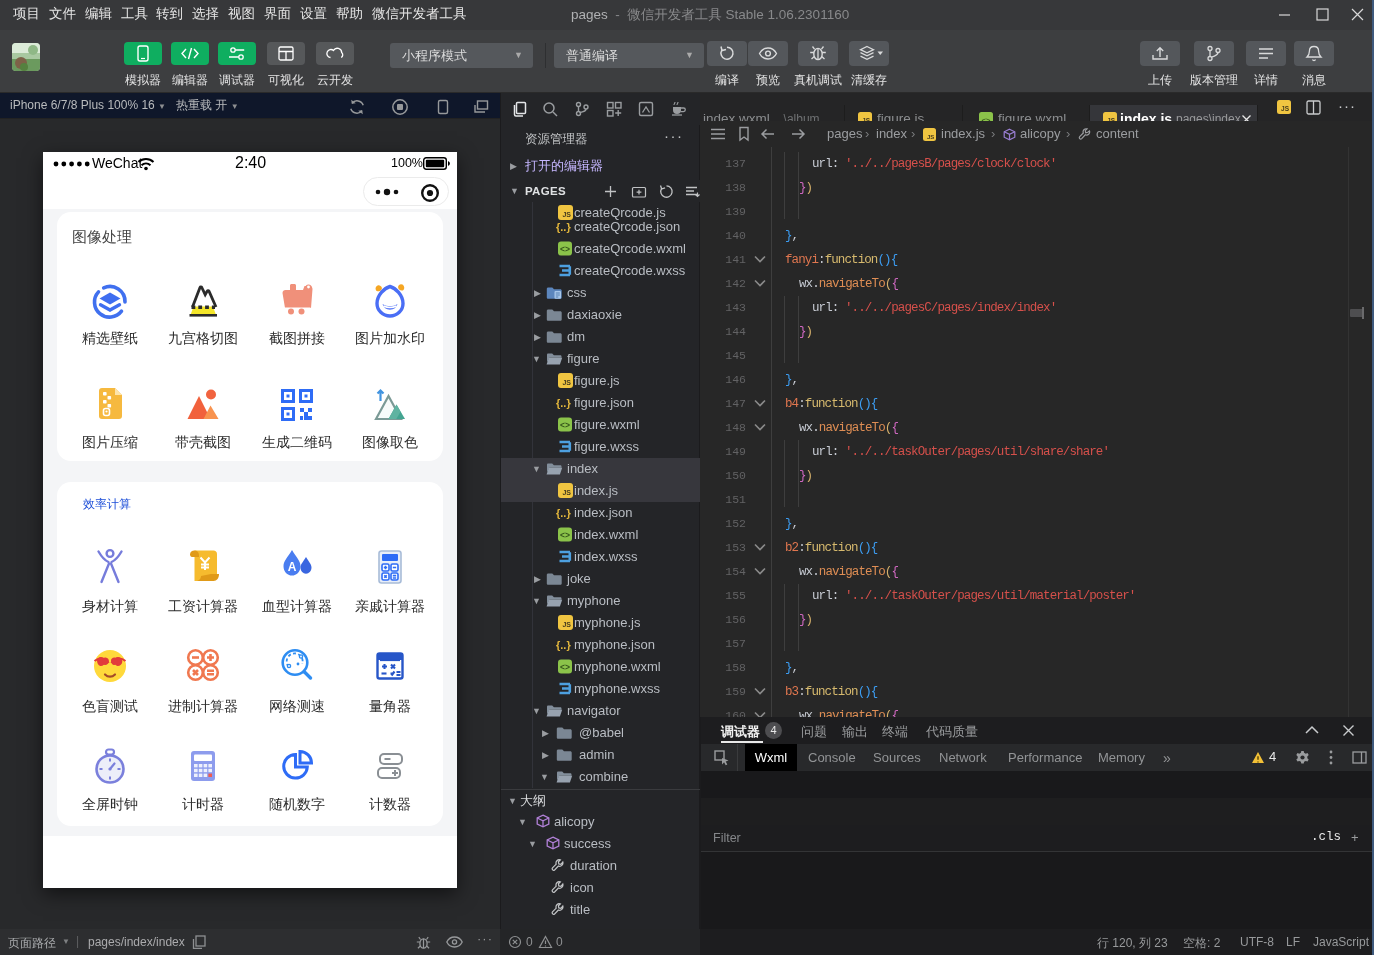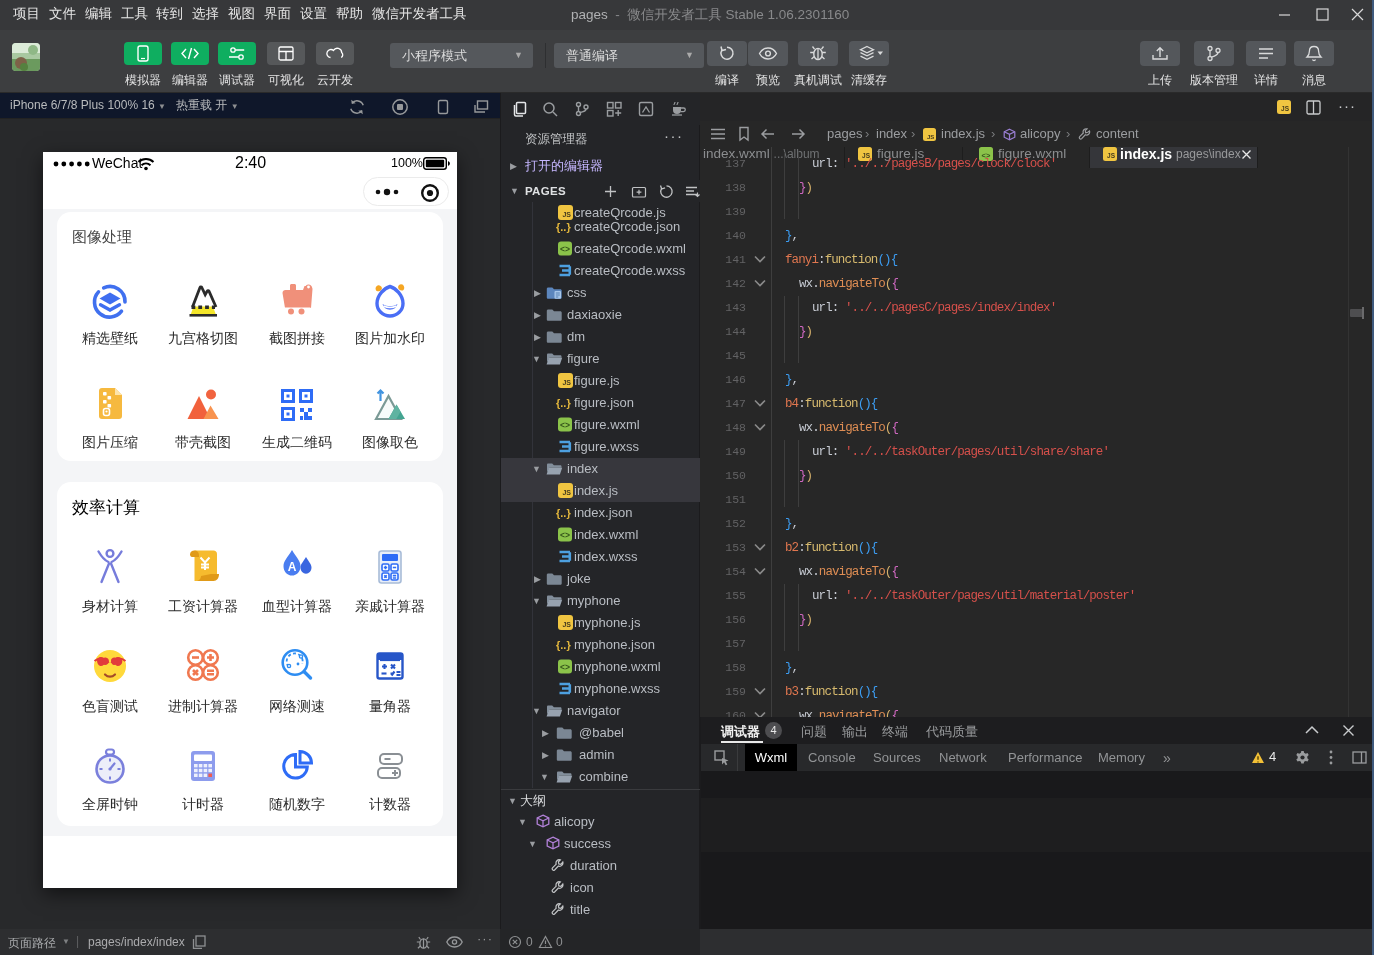--- a/index.html
+++ b/index.html
@@ -51,21 +51,21 @@
   .ijs,.iwxml { width:15px; height:15px; }
   .ijson { width:19px; height:15px; }
   .iwxss { width:16px; height:15px; }
   .ifol,.ifolo { width:17px; height:14px; top:4px; }
   .icube { width:14px; height:14px; }
   .iwr { width:13px; height:13px; top:4px; }
   
   #editor { left:700px; top:93px; width:674px; height:624px; background:#272727; }
   #tabs { position:absolute; left:0; top:0; width:674px; height:28px; background:#252526; }
   .tab { position:absolute; top:12px; height:28px; line-height:28px; font-size:13.5px;
-    color:#8b8d8f; white-space:nowrap; border-right:1px solid #1d1d1d;margin-top:35px; }
+    color:#8b8d8f; white-space:nowrap; border-right:1px solid #1d1d1d; }
   #bcrumb { position:absolute; left:0; top:28px; width:674px; height:26px;
     line-height:26px; color:#9b9da0; font-size:13px; background:#272727; }
   #code { position:absolute; left:0; top:54px; width:674px; height:570px;
     font-family:"Liberation Mono", monospace; font-size:12.5px; overflow:hidden; }
   .cl { letter-spacing:-0.9px; }
   .cl { position:absolute; left:0; height:24px; line-height:24px; white-space:pre; }
   .num { position:absolute; width:46px; text-align:right; color:#626264;
     height:24px; line-height:24px; font-size:11.5px; }
   .fold { position:absolute; color:#8a8a8a; font-size:10px; height:24px; line-height:24px; }
   .gl { position:absolute; width:1px; background:#3e3e3e; }
@@ -300,21 +300,21 @@
         </div>
       </div>
 
       <div style="position:absolute;left:0;top:57px;width:414px;height:627px;background:#f4f5f7"></div>
 
       <div style="position:absolute;left:14px;top:60px;width:386px;height:249px;background:#fff;border-radius:14px">
         <div style="position:absolute;left:15px;top:16px;font-size:15px;color:#424242">图像处理</div>
       </div>
 
       <div style="position:absolute;left:14px;top:330px;width:386px;height:344px;background:#fff;border-radius:14px">
-        <div style="position:absolute;left:15px;top:14px;font-size:17px;color:#000000">效率计算</div>
+        <div style="position:absolute;left:26px;top:14px;font-size:12px;color:#1d4ed8">效率计算</div>
       </div>
       <div id="grid1">
 
         <svg class="gi" style="left:45px;top:127px" width="44" height="44" viewBox="0 0 44 44">
           <g stroke="#4070ef" stroke-width="3.6" fill="none" stroke-linecap="round">
             <path d="M15.7 8.9 A15 15 0 0 1 37 23"></path>
             <path d="M10.5 12.9 A15 15 0 1 0 33.5 32.1"></path>
           </g>
           <path d="M22 13.5l10.5 6-10.5 6-10.5-6z" fill="#3f6ef0"></path>
           <path d="M12.5 25.8L22 31l9.5-5.2" fill="none" stroke="#3f6ef0" stroke-width="3.4" stroke-linecap="round"></path>
@@ -1054,20 +1054,25 @@
         </svg>
       <svg style="position:absolute;left:651px;top:7px" width="15" height="13">
           <rect x="1" y="1" width="13" height="11" fill="none" stroke="#9a9c9e" stroke-width="1.3"></rect>
           <path d="M9.5 1v11" stroke="#9a9c9e" stroke-width="1.3"></path>
         </svg>
     </div>
 
     <div style="position:absolute;left:0;top:54px;width:674px;height:27px;background:#19191b"></div>
 
 
+    <div style="position:absolute;left:0;top:108px;width:674px;height:27px;background:#1d1d1f;border-bottom:1px solid #333436">
+      <span style="position:absolute;left:12px;top:6px;font-size:12.5px;color:#85878a">Filter</span>
+      <span style="position:absolute;left:610px;top:5px;font-size:12.5px;color:#e8e8e8;font-family:'Liberation Mono',monospace">.cls</span>
+      <span style="position:absolute;left:650px;top:5px;font-size:13px;color:#9a9c9e">+</span>
+    </div>
 
     <div style="position:absolute;left:0;top:135px;width:674px;height:77px;background:#19191b"></div>
   </div>
 
   <div class="abs" id="statusbar">
     <div style="position:absolute;left:0;top:0;width:500px;height:26px;background:#2d2e30">
       <span style="position:absolute;left:8px;top:6px;color:#a9abad">页面路径</span>
       <span style="position:absolute;left:62px;top:6px;color:#7e8082;font-size:8px;line-height:14px">▼</span>
       <span style="position:absolute;left:76px;top:5px;color:#5e6062">|</span>
       <span style="position:absolute;left:88px;top:6px;color:#ababad">pages/index/index</span>
@@ -1090,15 +1095,22 @@
           <circle cx="7" cy="7" r="5.5" fill="none" stroke="#8e9092" stroke-width="1.2"></circle>
           <path d="M4.8 4.8l4.4 4.4M9.2 4.8L4.8 9.2" stroke="#8e9092" stroke-width="1.2"></path>
         </svg>
       <span style="position:absolute;left:26px;top:6px;color:#8e9092">0</span>
       <svg style="position:absolute;left:38px;top:6px" width="15" height="14">
           <path d="M7.5 1.5l6 11h-12z" fill="none" stroke="#8e9092" stroke-width="1.2"></path>
           <path d="M7.5 5.5v3.5M7.5 10.5v1" stroke="#8e9092" stroke-width="1.2"></path>
         </svg>
       <span style="position:absolute;left:56px;top:6px;color:#8e9092">0</span>
     </div>
+    <div style="position:absolute;left:700px;top:0;width:674px;height:26px;background:#1d1d1f">
+      <span style="position:absolute;left:397px;top:6px;color:#97999b">行 120,  列 23</span>
+      <span style="position:absolute;left:483px;top:6px;color:#97999b">空格: 2</span>
+      <span style="position:absolute;left:540px;top:6px;color:#97999b">UTF-8</span>
+      <span style="position:absolute;left:586px;top:6px;color:#97999b">LF</span>
+      <span style="position:absolute;left:613px;top:6px;color:#97999b">JavaScript</span>
+    </div>
   </div>
   <div class="abs" style="left:1372px;top:0;width:2px;height:955px;background:#3f5a7d"></div>
 </div>
 
 </body></html>

